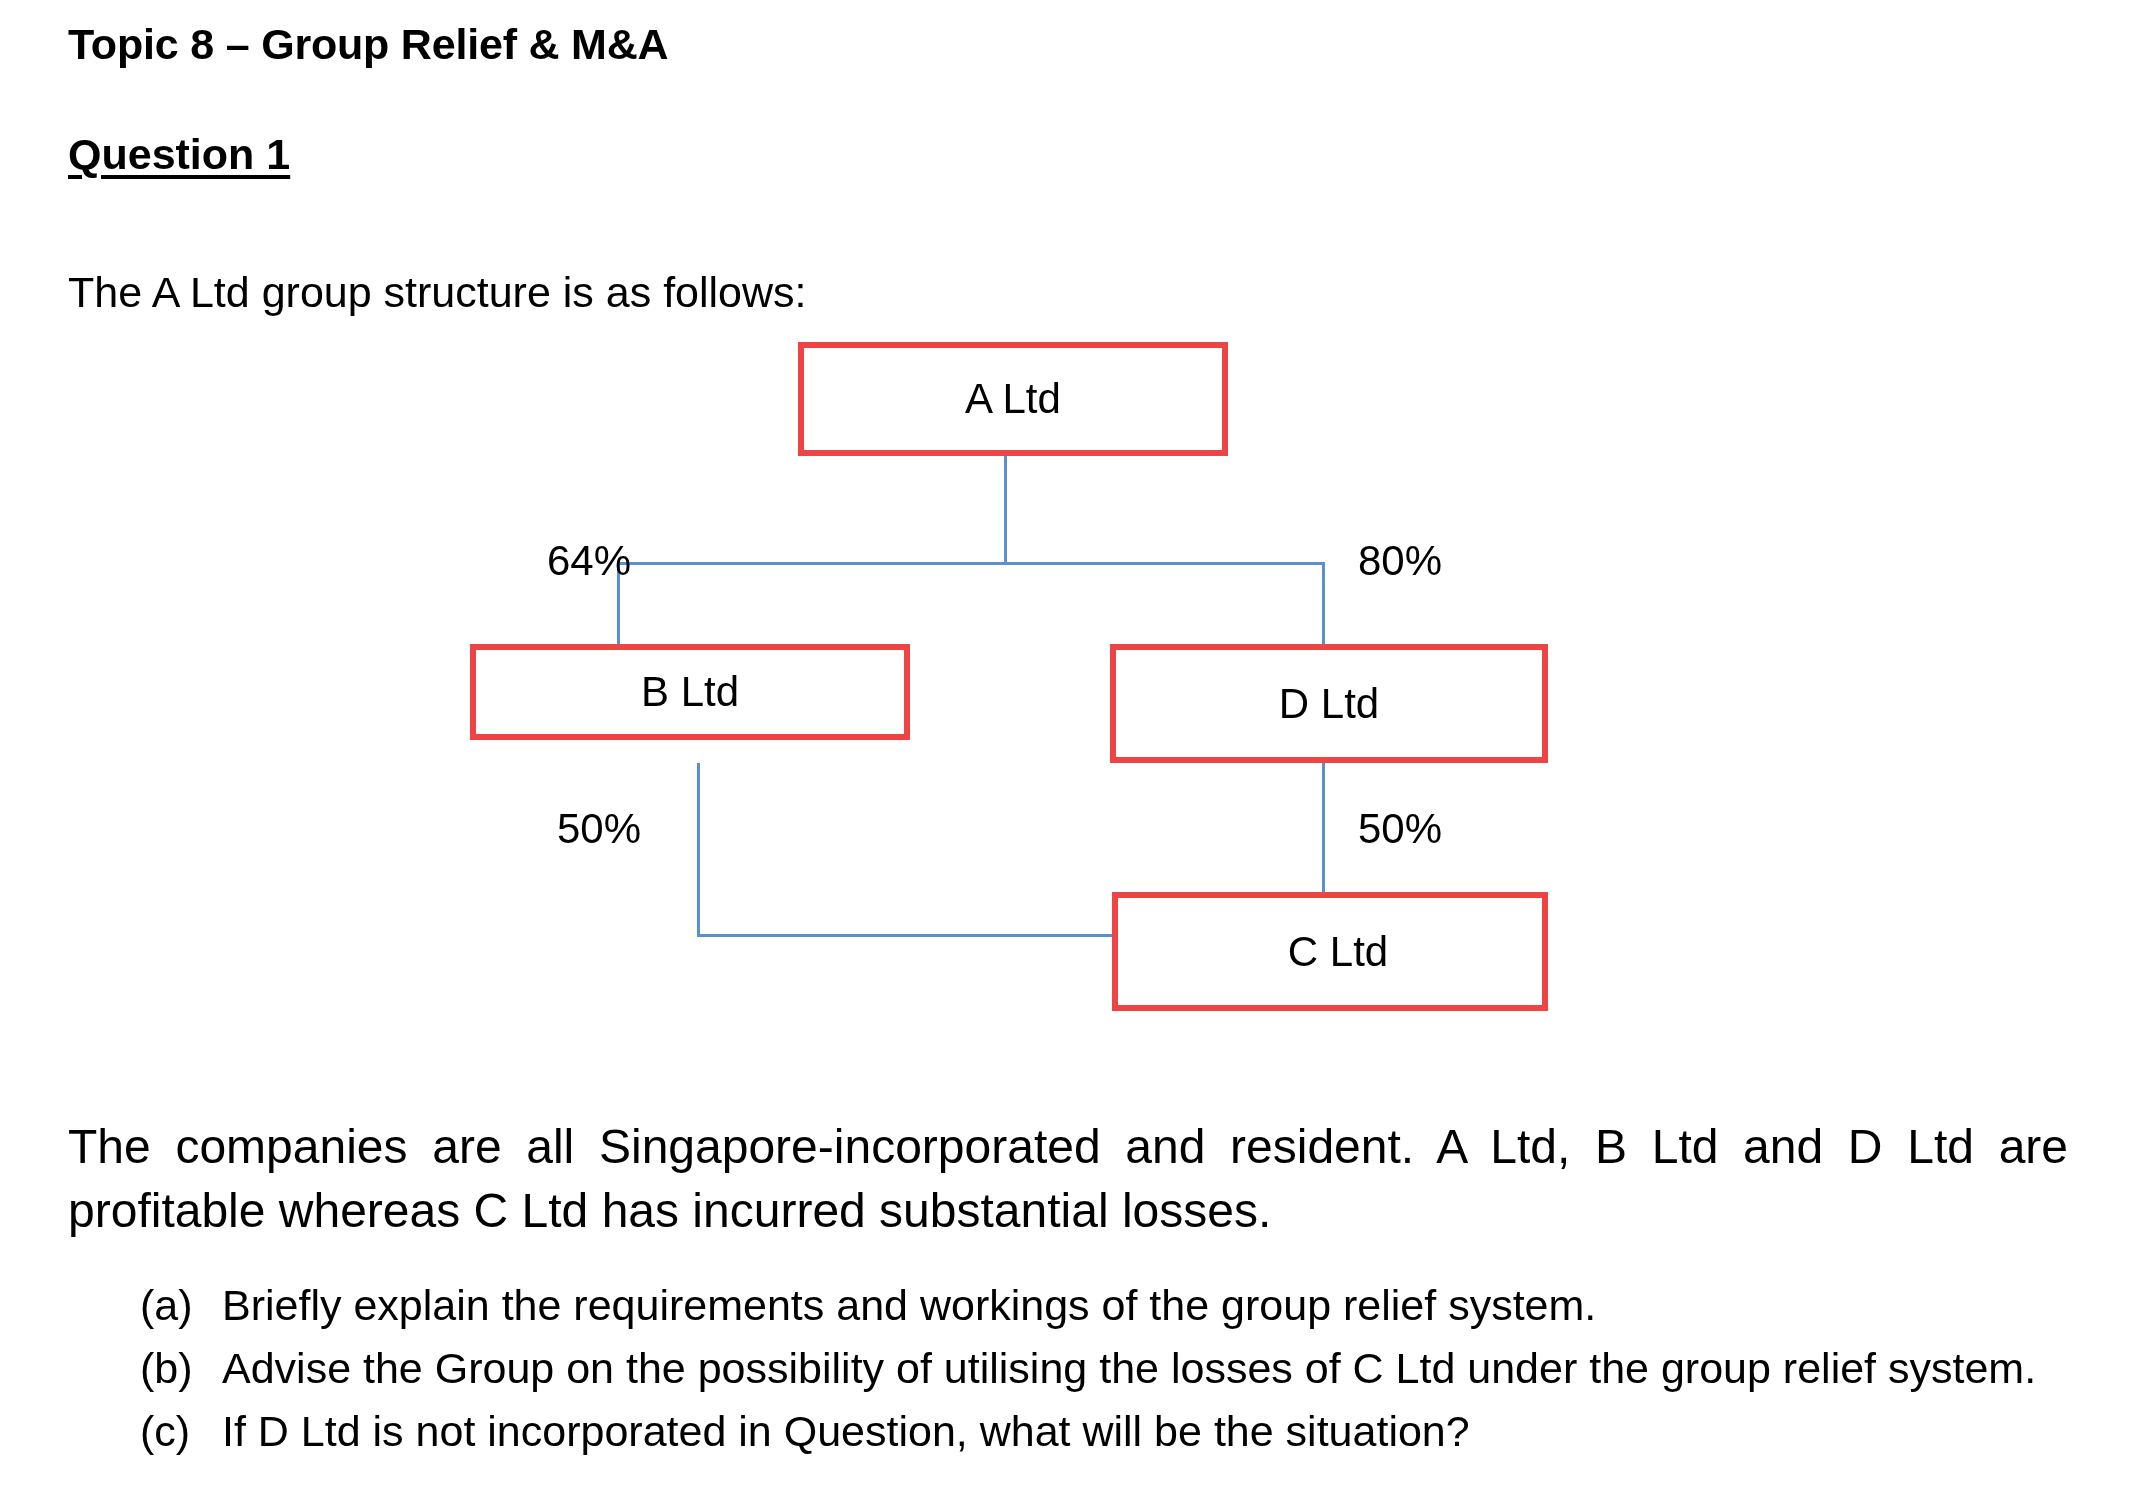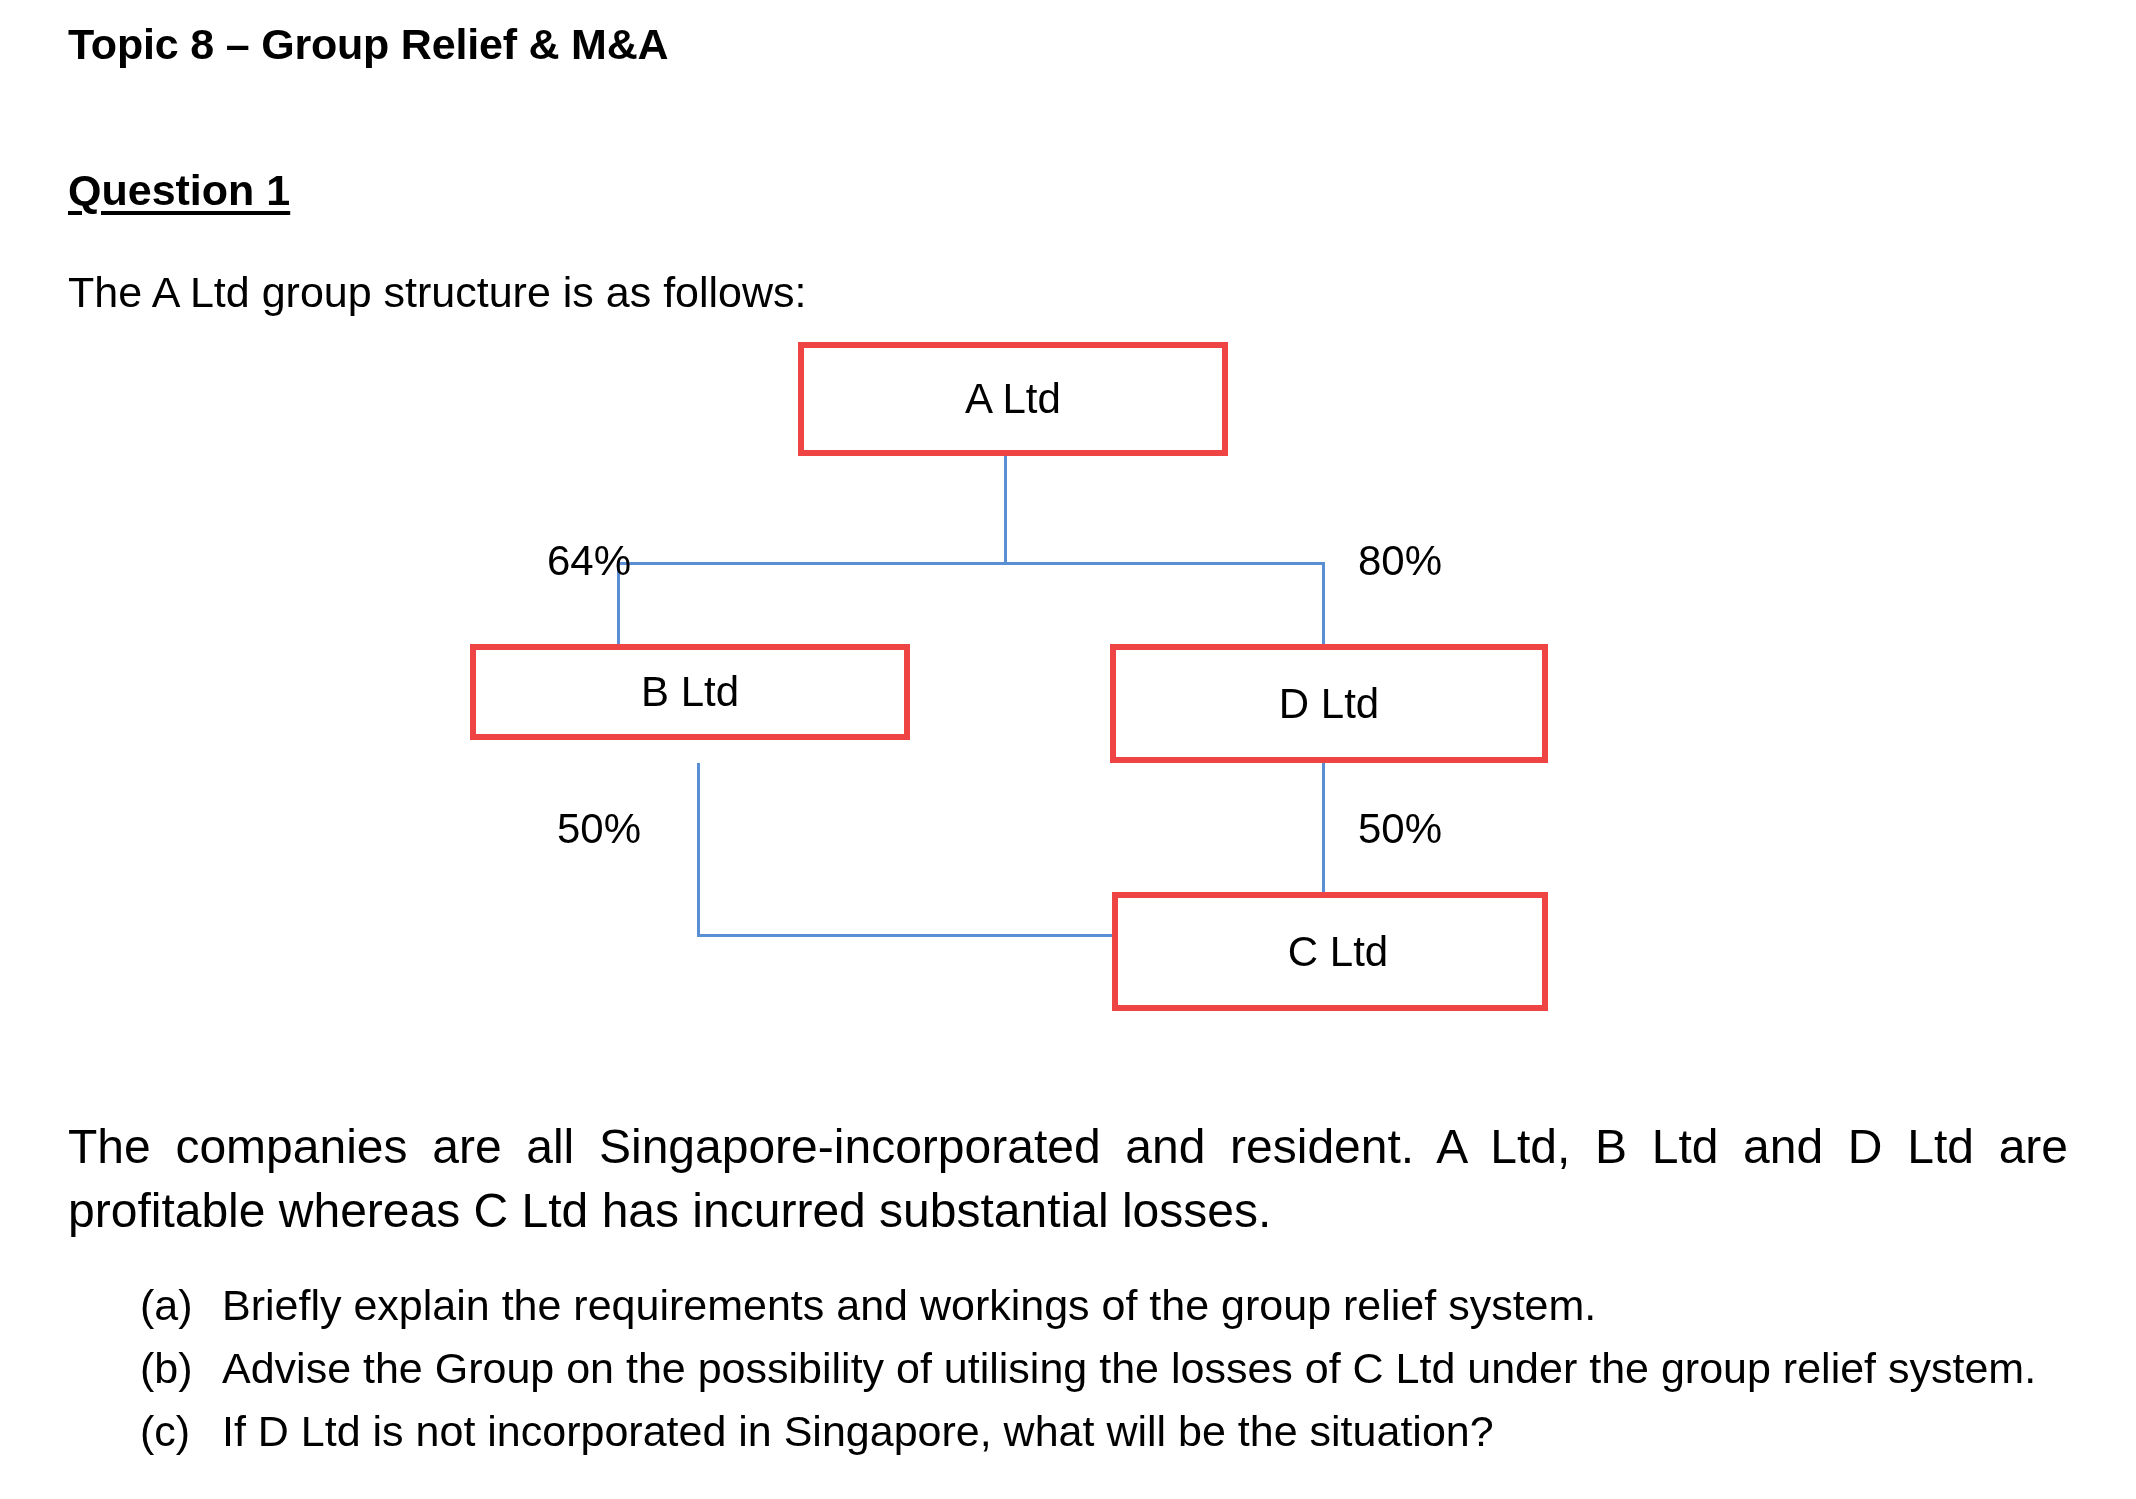--- a/index.html
+++ b/index.html
@@ -35,21 +35,20 @@
   }
   .question-heading {
     position: absolute;
     left: 68px;
     top: 130px;
     font-size: 43px;
     font-weight: bold;
     text-decoration: underline;
     text-underline-offset: 6px;
     white-space: nowrap;
-    margin-top: 36px;
   }
   .intro-line {
     position: absolute;
     left: 68px;
     top: 224px;
     font-size: 43px;
     font-weight: normal;
     white-space: nowrap;
     margin-top: 44px;
   }
@@ -196,18 +195,18 @@
       <span class="q-text">Briefly explain the requirements and workings of the group relief system.</span>
     </div>
 
     <div class="q-item">
       <span class="q-marker">(b)</span>
       <span class="q-text">Advise the Group on the possibility of utilising the losses of C Ltd under the group relief system.</span>
     </div>
 
     <div class="q-item">
       <span class="q-marker">(c)</span>
-      <span class="q-text">If D Ltd is not incorporated in Singapore, what will be the situation?</span>
+      <span class="q-text">If D Ltd is not incorporated in Question, what will be the situation?</span>
     </div>
 
   </div>
 
 </div>
 
 </body></html>

